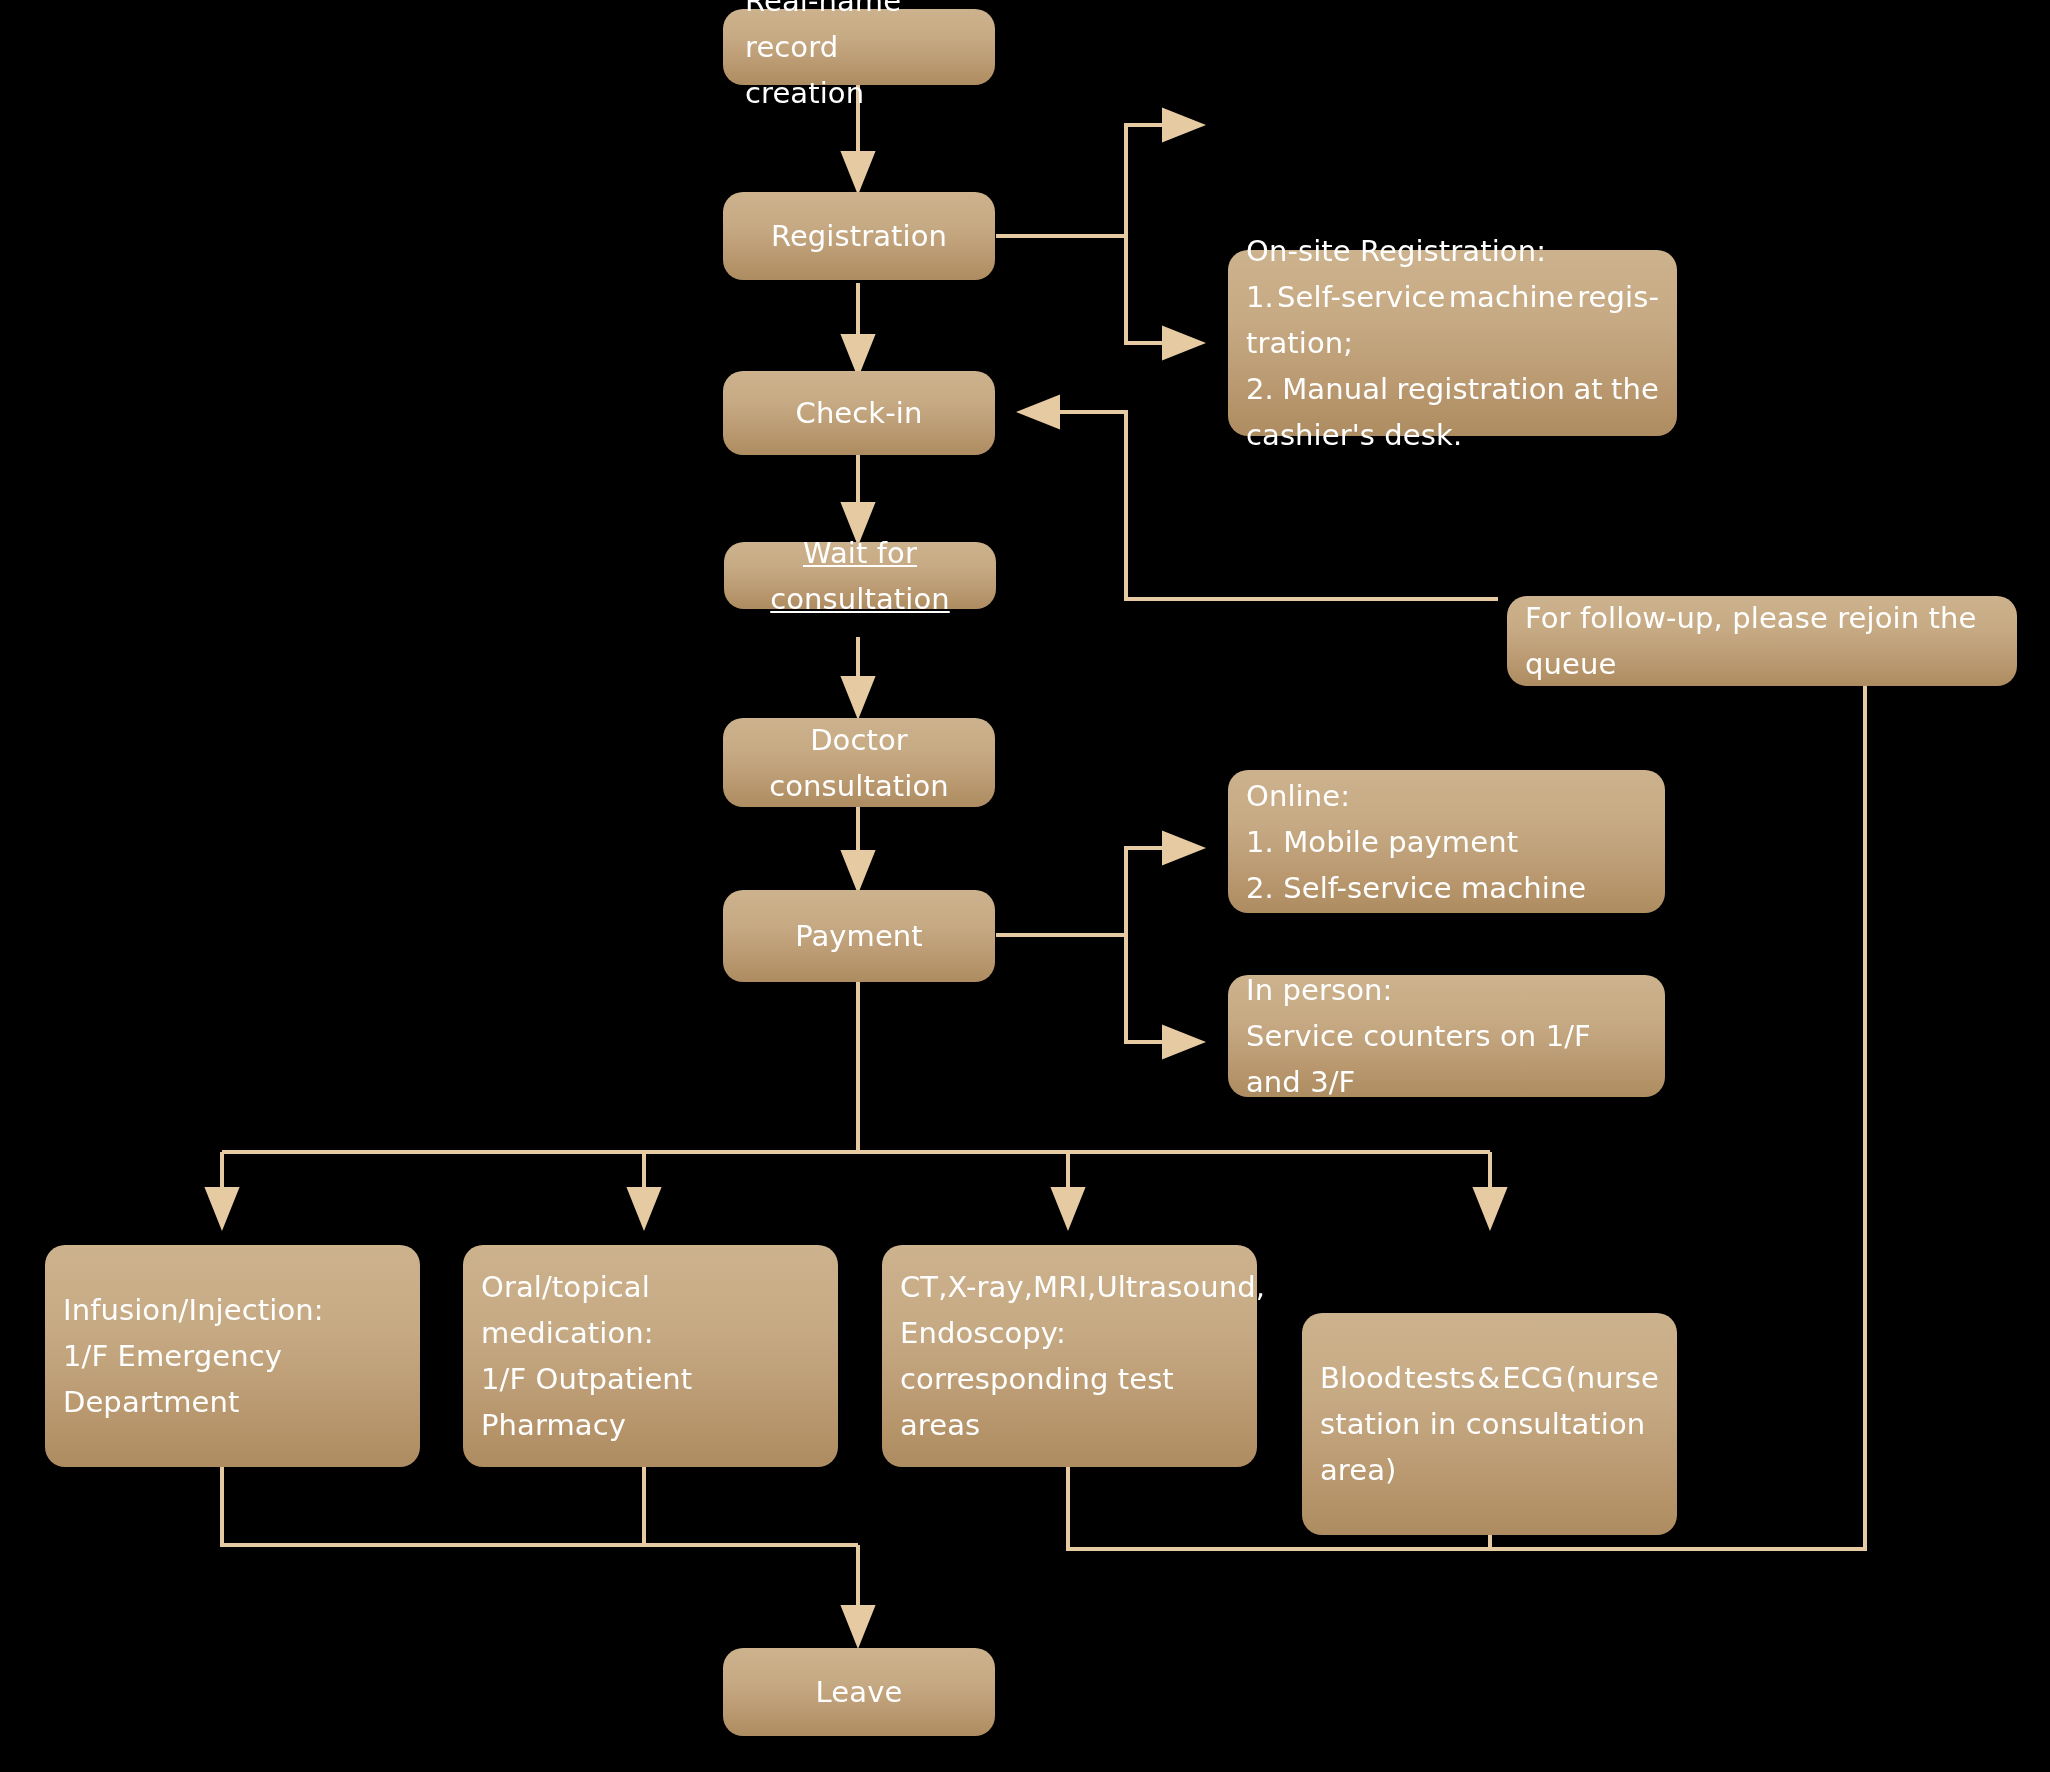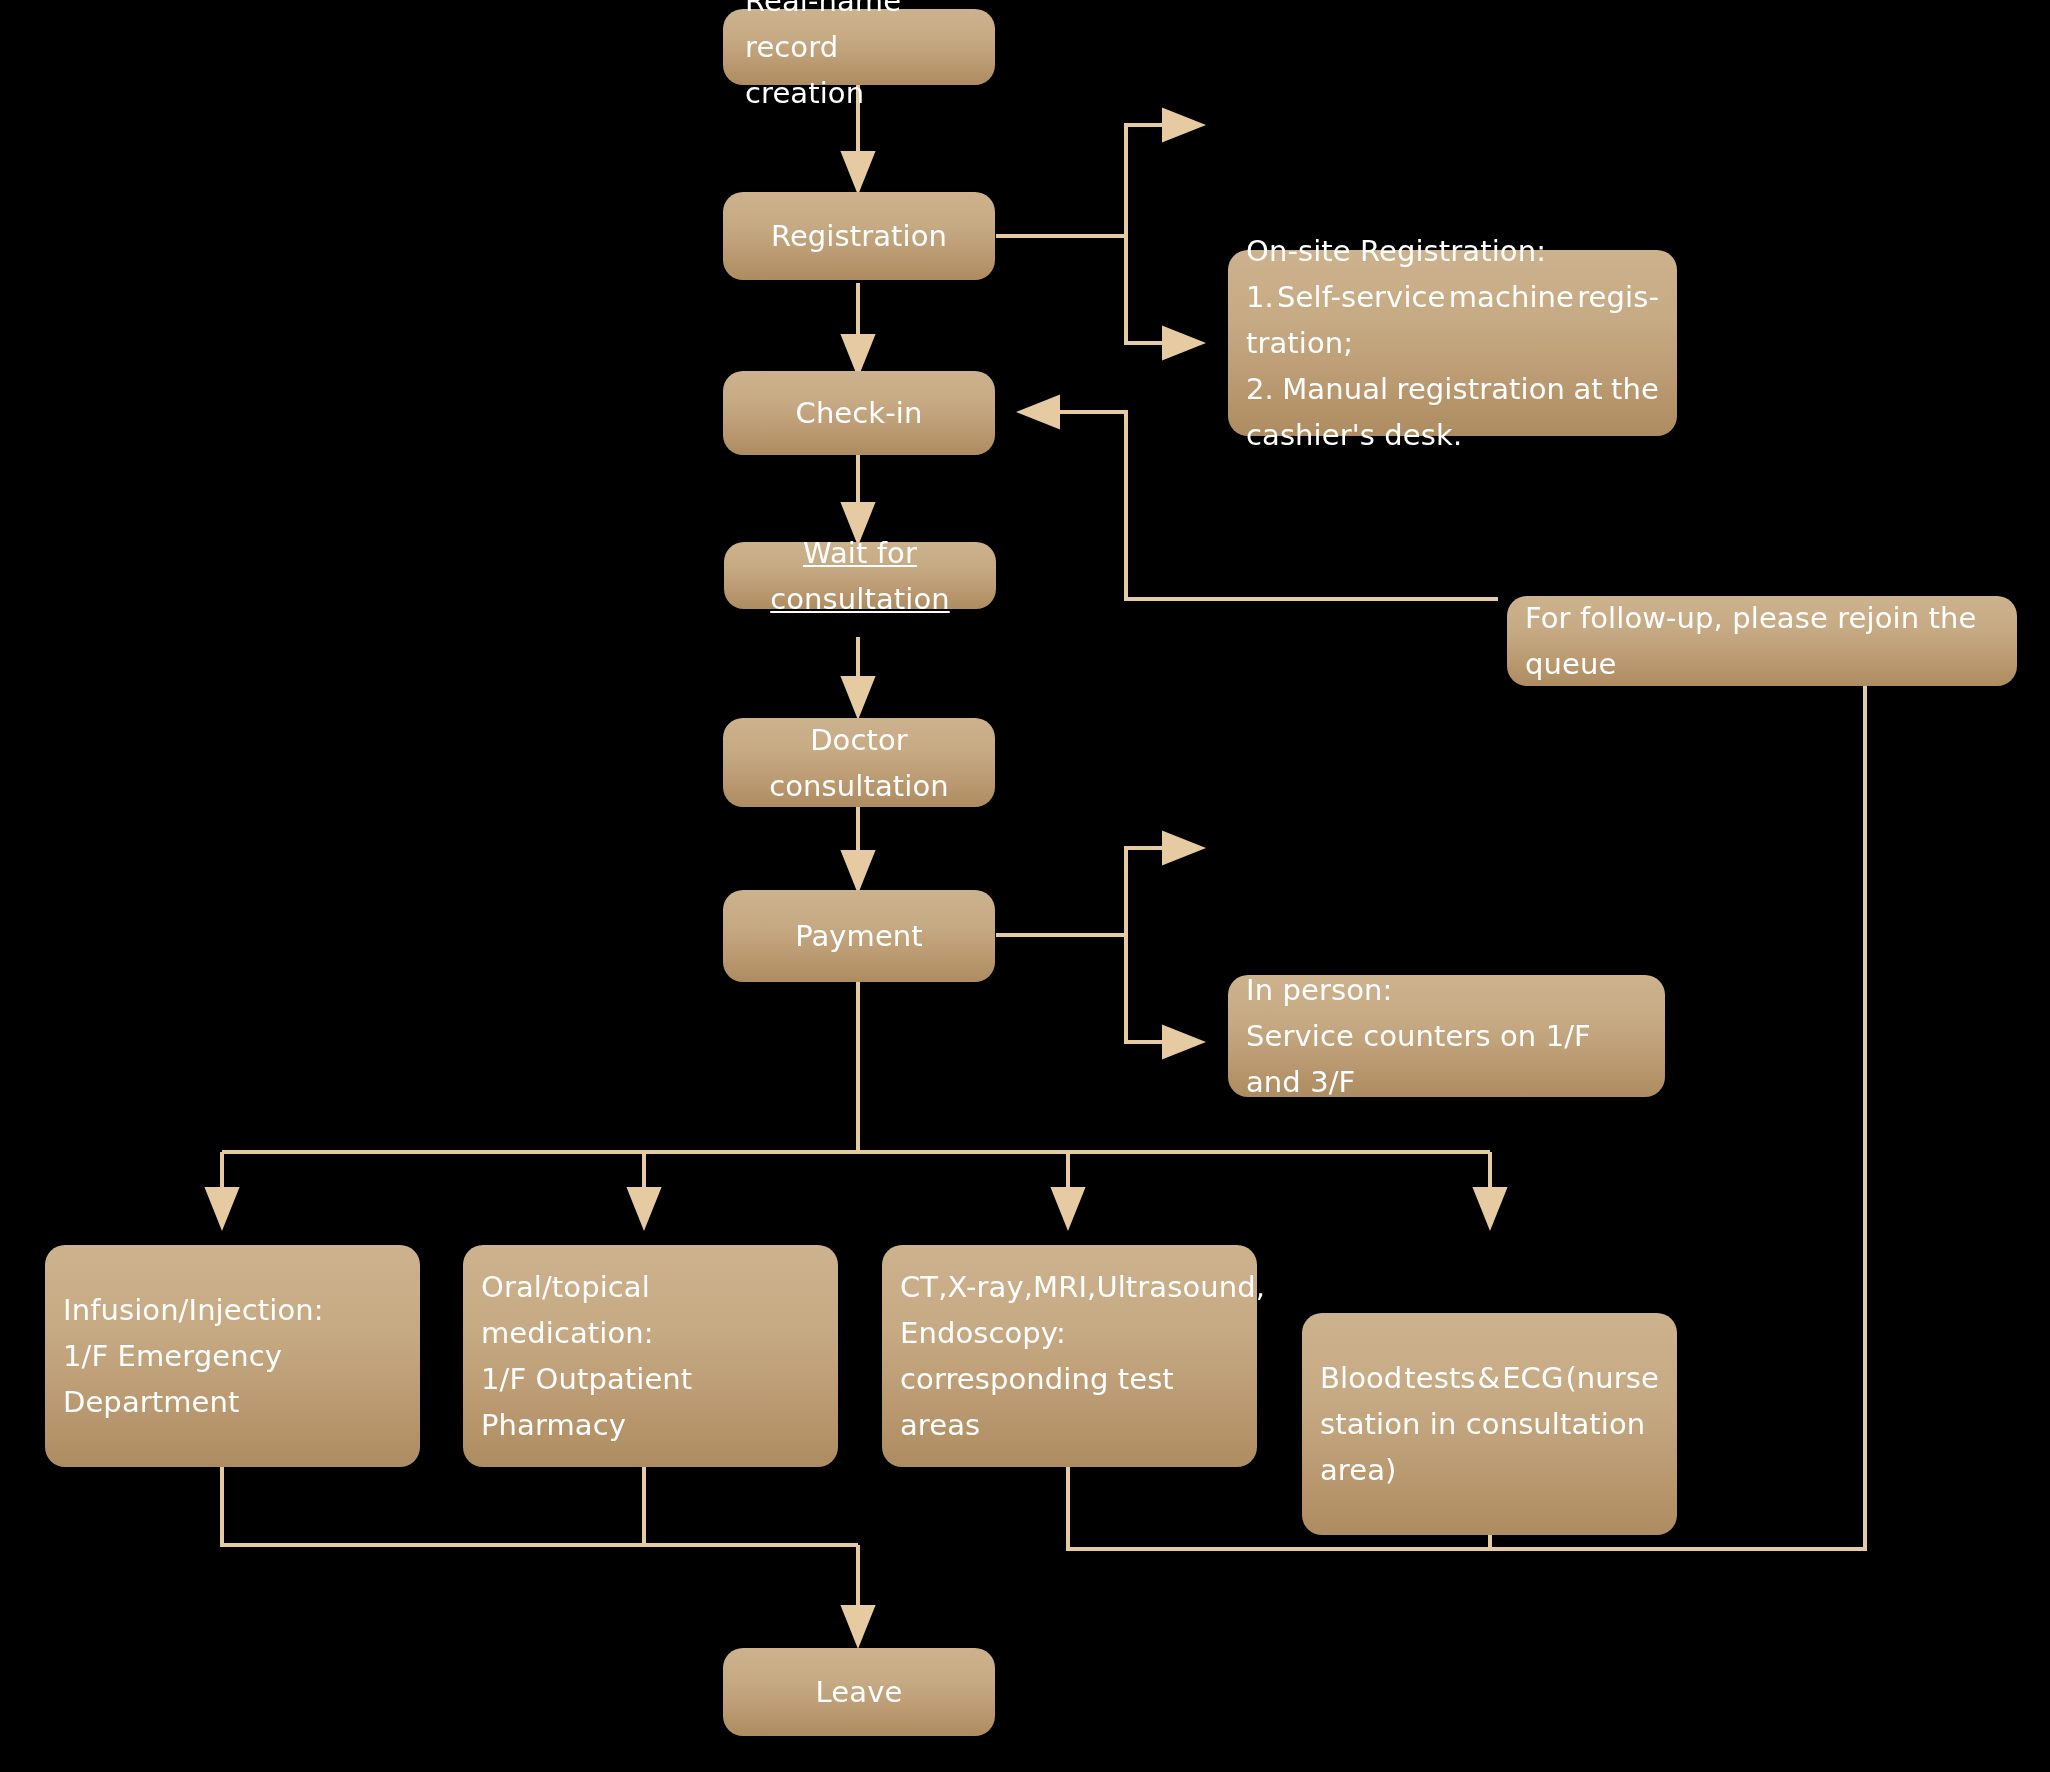--- a/index.html
+++ b/index.html
@@ -167,20 +167,27 @@
         <span class="w">the</span>
       </div>
       <div>cashier's desk.</div>
     </div>
   </div>
 
   <div class="node mid" style="left:1507px; top:552px; width:510px; height:90px; justify-content:center;margin-top:44px;">
     <span>For follow-up, please rejoin the queue</span>
   </div>
 
+  <div class="node note" style="left:1228px; top:770px; width:437px; height:143px;">
+    <div class="txt">
+      <div>Online:</div>
+      <div>1. Mobile payment</div>
+      <div>2. Self-service machine</div>
+    </div>
+  </div>
 
   <div class="node note" style="left:1228px; top:975px; width:437px; height:122px;">
     <div class="txt">
       <div>In person:</div>
       <div>Service counters on 1/F and 3/F</div>
     </div>
   </div>
 
   <div class="node note" style="left:45px; top:1245px; width:375px; height:222px;">
     <div class="txt">

